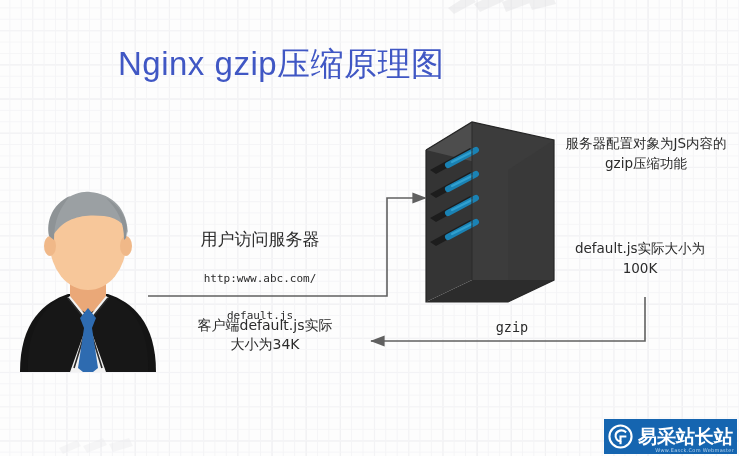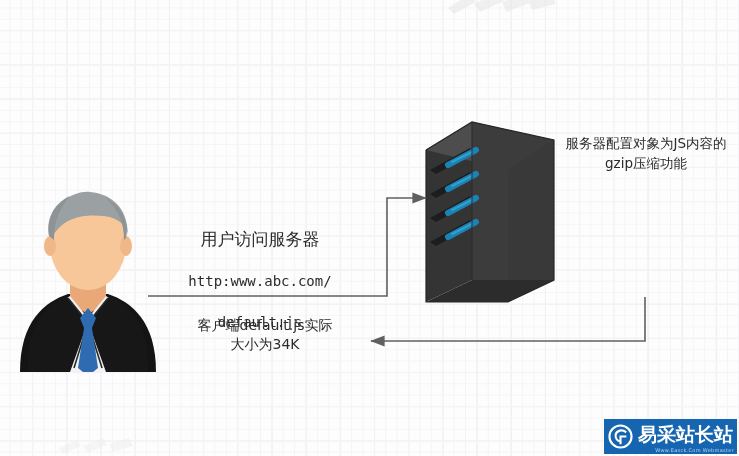--- a/index.html
+++ b/index.html
@@ -70,21 +70,21 @@
     white-space: pre-line;
   }
   .label-cn {
     font-family: "DejaVu Sans", "Liberation Sans", sans-serif;
     font-size: 14px;
   }
 
   #label-request { left: 140px; top: 206px; width: 240px; }
   #label-request .ln1 { font-family: "DejaVu Sans", sans-serif; font-size: 17px; }
   #label-request .ln2,
-  #label-request .ln3 { font-family: "DejaVu Sans Mono", "Liberation Mono", monospace; font-size: 14px; }
+  #label-request .ln3 { font-family: "DejaVu Sans Mono", "Liberation Mono", monospace; font-size: 11px; }
 
   #label-client-size { left: 150px; top: 316px; width: 230px; font-size: 14px; text-align: center; }
   #label-server-conf {
     left: 558px; top: 133px; width: 176px;
     text-align: center; font-size: 13.5px; line-height: 1.5;
   }
   #label-real-size { left: 540px; top: 238px; width: 200px; font-size: 13.5px; line-height: 1.5; }
   #label-gzip {
     left: 452px; top: 318px; width: 120px;
     font-family: "DejaVu Sans Mono", "Liberation Mono", monospace;
@@ -107,21 +107,21 @@
     padding-left: 4px;
     box-sizing: border-box;
   }
   #logo .logo-mark {
     width: 25px; height: 25px;
     flex: 0 0 25px;
     margin-right: 5px;
   }
   #logo .logo-text {
     color: #ffffff;
-    font-family: Liberation Mono, monospace;
+    font-family: Liberation Serif, serif;
     font-size: 19px;
     font-weight: bold;
     letter-spacing: 0px;
     line-height: 1;
   }
   #logo .logo-sub {
     position: absolute;
     right: 3px;
     bottom: 1px;
     color: #b9d4ea;
@@ -147,20 +147,21 @@
     </g>
   </svg>
   <svg class="wm-bottom" viewBox="0 0 120 26">
     <g fill="#ececee">
       <polygon points="4,14 22,6 26,12 8,20"></polygon>
       <polygon points="28,12 48,4 52,11 32,19"></polygon>
       <polygon points="54,10 74,4 78,12 58,18"></polygon>
     </g>
   </svg>
 
+  <div id="title">Nginx gzip压缩原理图</div>
 
   <svg id="person" viewBox="0 0 160 190">
 
     <path d="M12 190 C12 140 36 120 60 112 L100 112 C124 120 148 140 148 190 Z" fill="#141414"></path>
 
     <path d="M62 96 L98 96 L98 122 L80 132 L62 122 Z" fill="#eaa878"></path>
 
     <path d="M62 114 L80 136 L98 114 L110 122 L108 190 L52 190 L50 122 Z" fill="#f2f2f2"></path>
 
     <path d="M58 114 L80 140 L62 190 L20 190 C18 150 34 124 58 114 Z" fill="#171717"></path>
@@ -233,21 +234,24 @@
     <div class="ln1">用户访问服务器</div>
     <div class="ln2">http:www.abc.com/</div>
     <div class="ln3">default.js</div>
   </div>
 
   <div class="label label-cn" id="label-client-size">客户端default.js实际
 大小为34K</div>
 
   <div class="label label-cn" id="label-server-conf">服务器配置对象为JS内容的gzip压缩功能</div>
 
-
+  <div class="label label-cn" id="label-real-size">default.js实际大小为
+100K</div>
+
+  <div class="label" id="label-gzip">gzip</div>
 
   <div id="logo">
     <svg class="logo-mark" viewBox="0 0 26 26">
       <circle cx="13" cy="13" r="11.5" fill="none" stroke="#ffffff" stroke-width="2.2"></circle>
       <path d="M18 8 C15 5.5 9 6.5 8 11 C7.2 15 10 18 13 18 L13 13 L18 13" fill="none" stroke="#ffffff" stroke-width="2.2" stroke-linecap="square"></path>
       <line x1="13" y1="18" x2="13" y2="21" stroke="#ffffff" stroke-width="2.2"></line>
     </svg>
     <span class="logo-text">易采站长站</span>
     <span class="logo-sub">Www.Easck.Com  Webmaster</span>
   </div>

